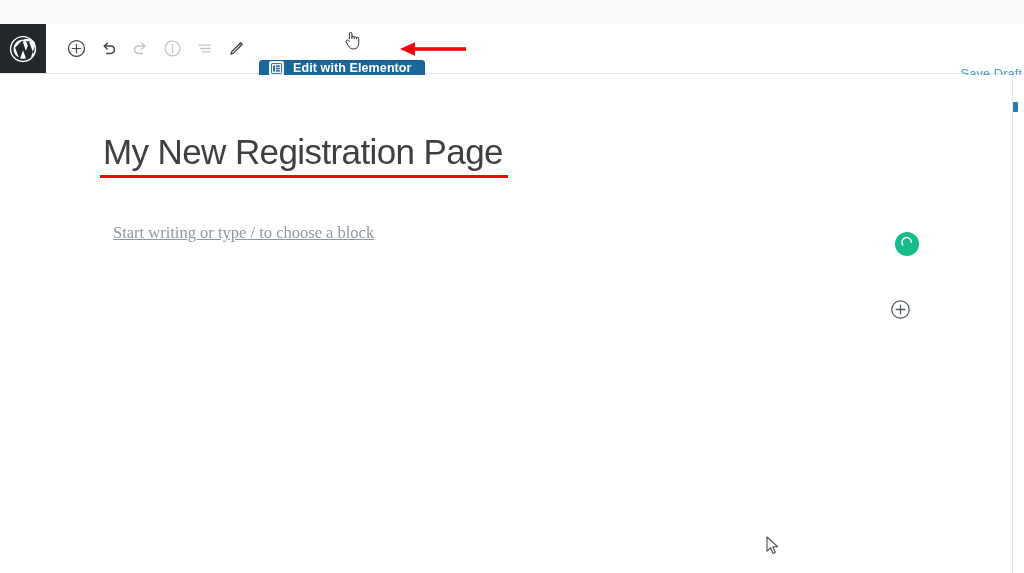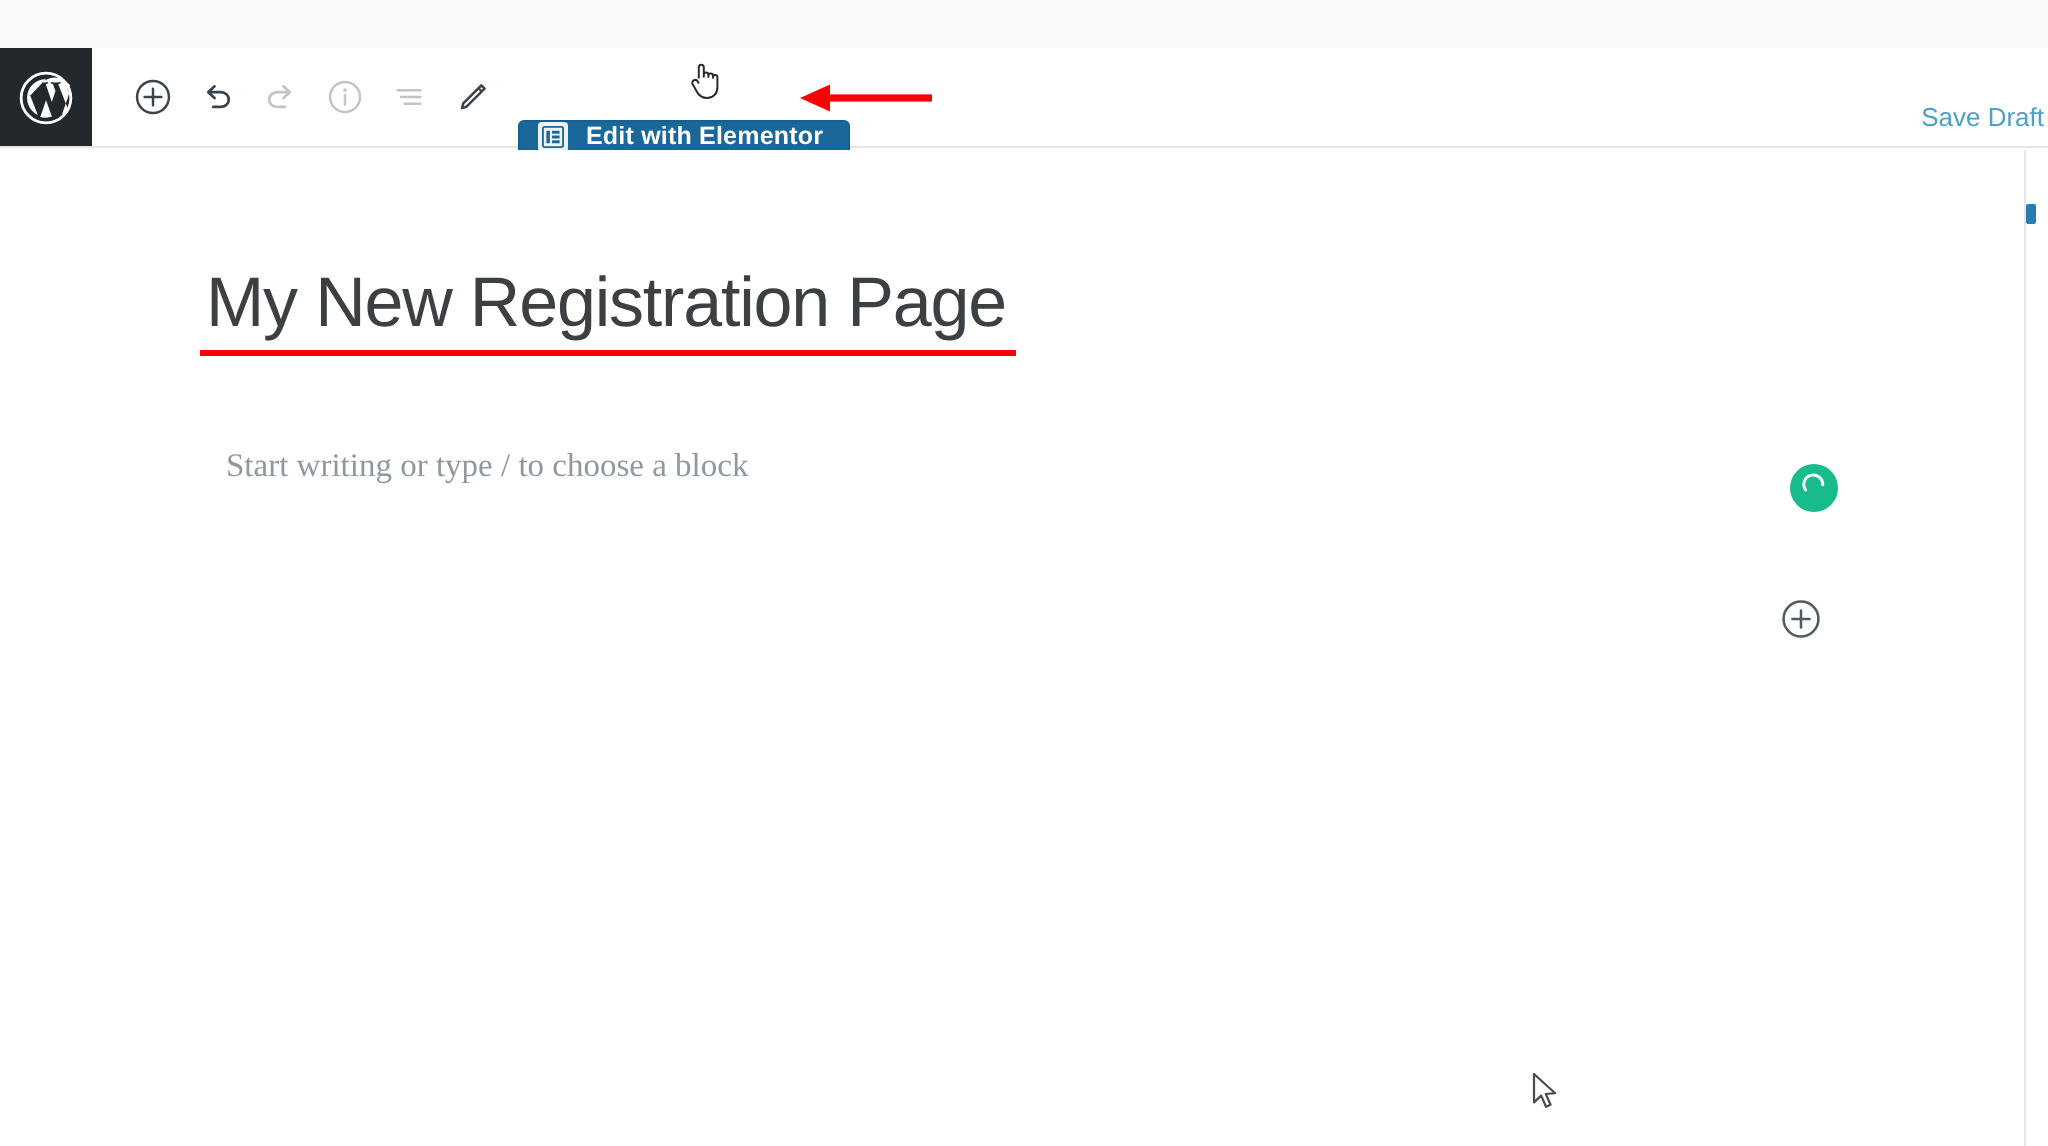--- a/index.html
+++ b/index.html
@@ -88,21 +88,21 @@
   .elementor-btn .el-label {
     color: #ffffff;
     font-size: 12.5px;
     font-weight: bold;
     white-space: nowrap;
     letter-spacing: 0.1px;
   }
 
   .save-draft {
     position: absolute;
-    right: 2px; top: 27px;
+    right: 2px; top: 42px;
     color: #4d9fc4;
     font-size: 13px;
     white-space: nowrap;
     cursor: pointer;
   }
 
   
   .annot-arrow {
     position: absolute;
     left: 398px; top: 39px;
@@ -139,20 +139,21 @@
   }
 
   .block-placeholder {
     position: absolute;
     left: 113px; top: 148px;
     font-family: "Liberation Serif", serif;
     font-size: 16.5px;
     color: #8f98a1;
     white-space: nowrap;
     cursor: text;
+    text-decoration: underline;
   }
 
   .green-badge {
     position: absolute;
     left: 895px; top: 157px;
     width: 24px; height: 24px;
     border-radius: 50%;
     background: #18bc8c;
     display: flex;
     align-items: center;

